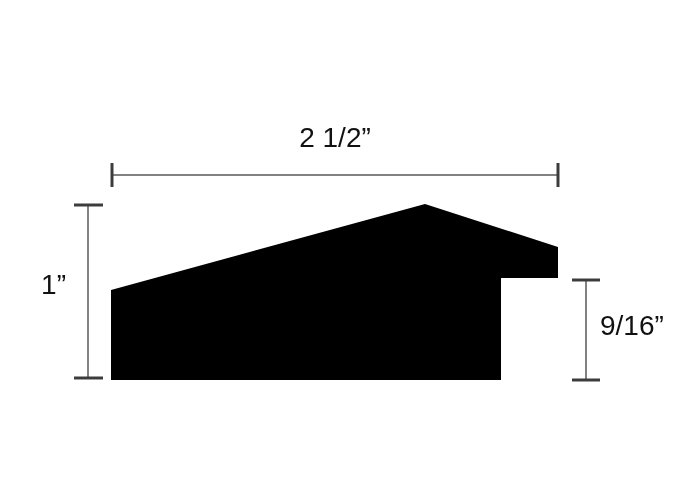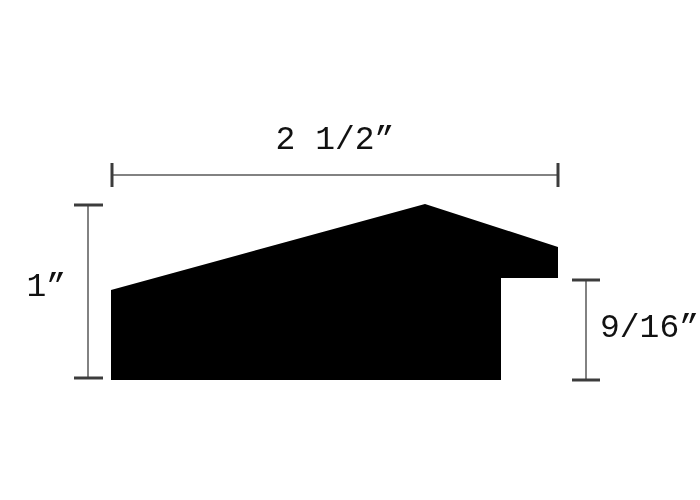--- a/index.html
+++ b/index.html
@@ -16,26 +16,25 @@
     font-family: "Liberation Sans", "DejaVu Sans", sans-serif;
   }
   .drawing {
     position: absolute;
     left: 0;
     top: 0;
   }
   .dim-label {
     position: absolute;
     color: #111111;
-    font-size: 33px;
+    font-size: 28px;
     line-height: 1;
     white-space: nowrap;
     -webkit-user-select: none;
     user-select: none;
-    font-family: Liberation Mono, monospace;
   }
   .dim-label.width-label {
     left: 111px;
     top: 124px;
     width: 448px;
     text-align: center;
   }
   .dim-label.height-label {
     left: 0px;
     top: 271px;

